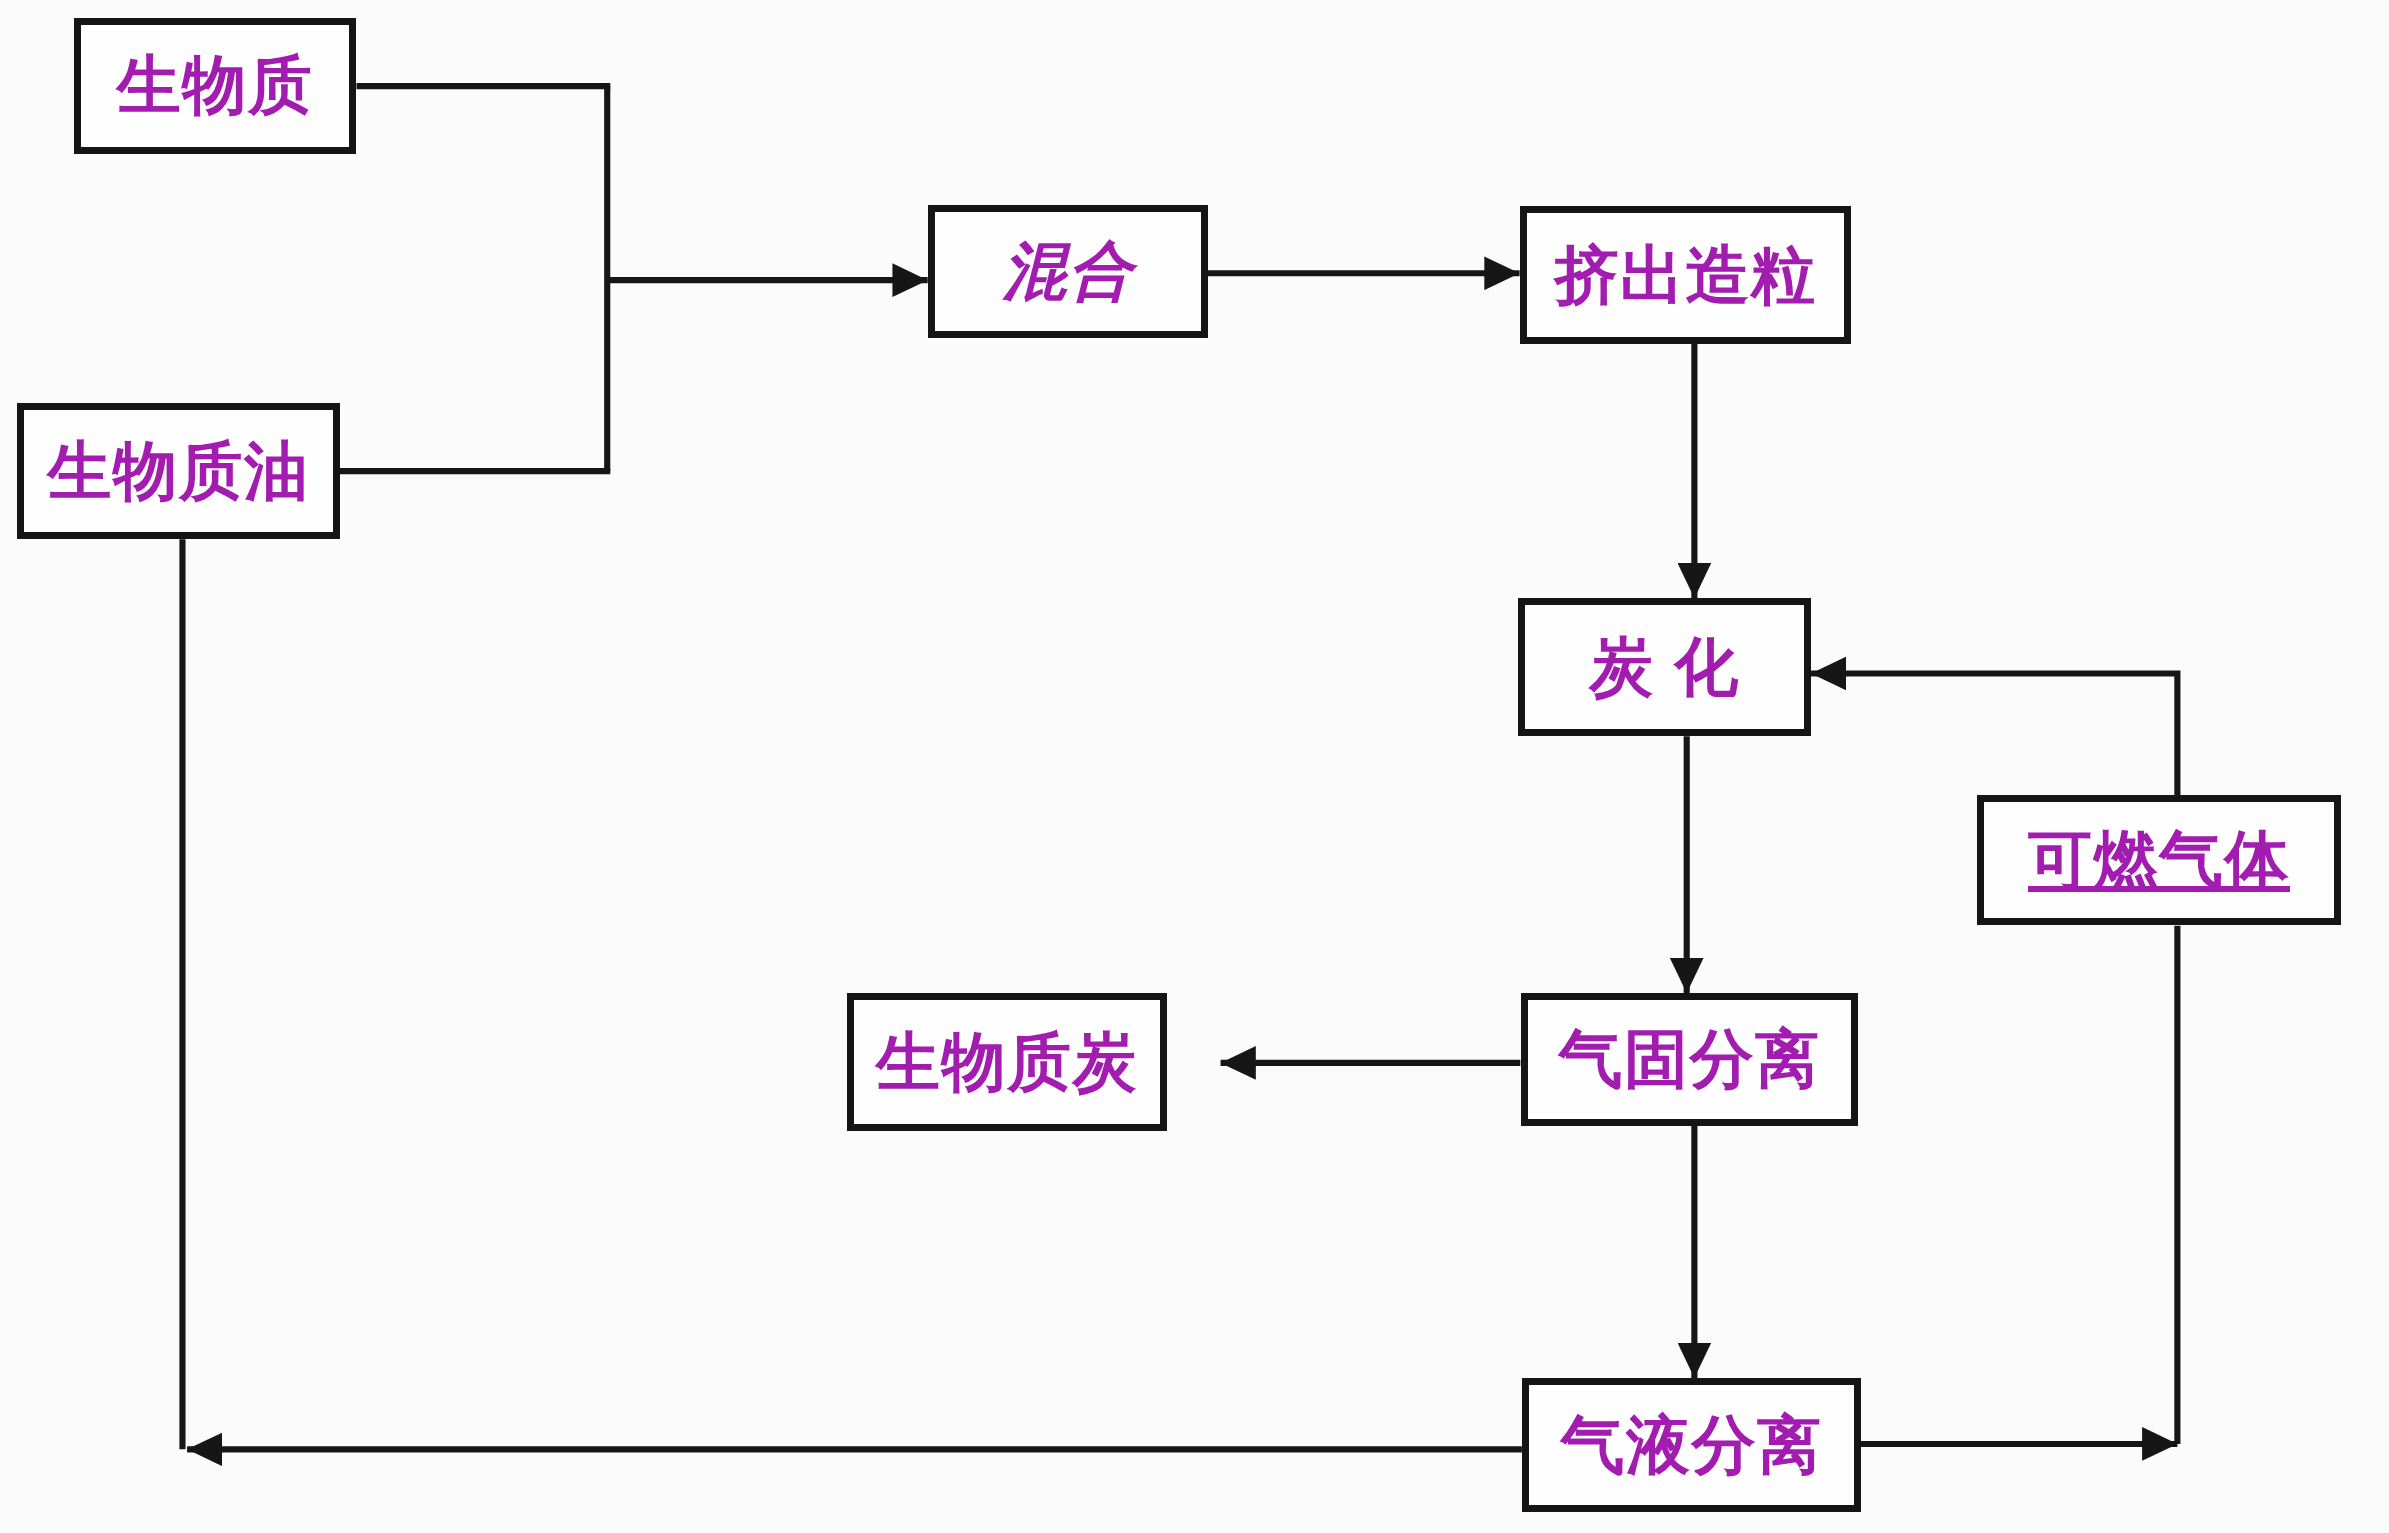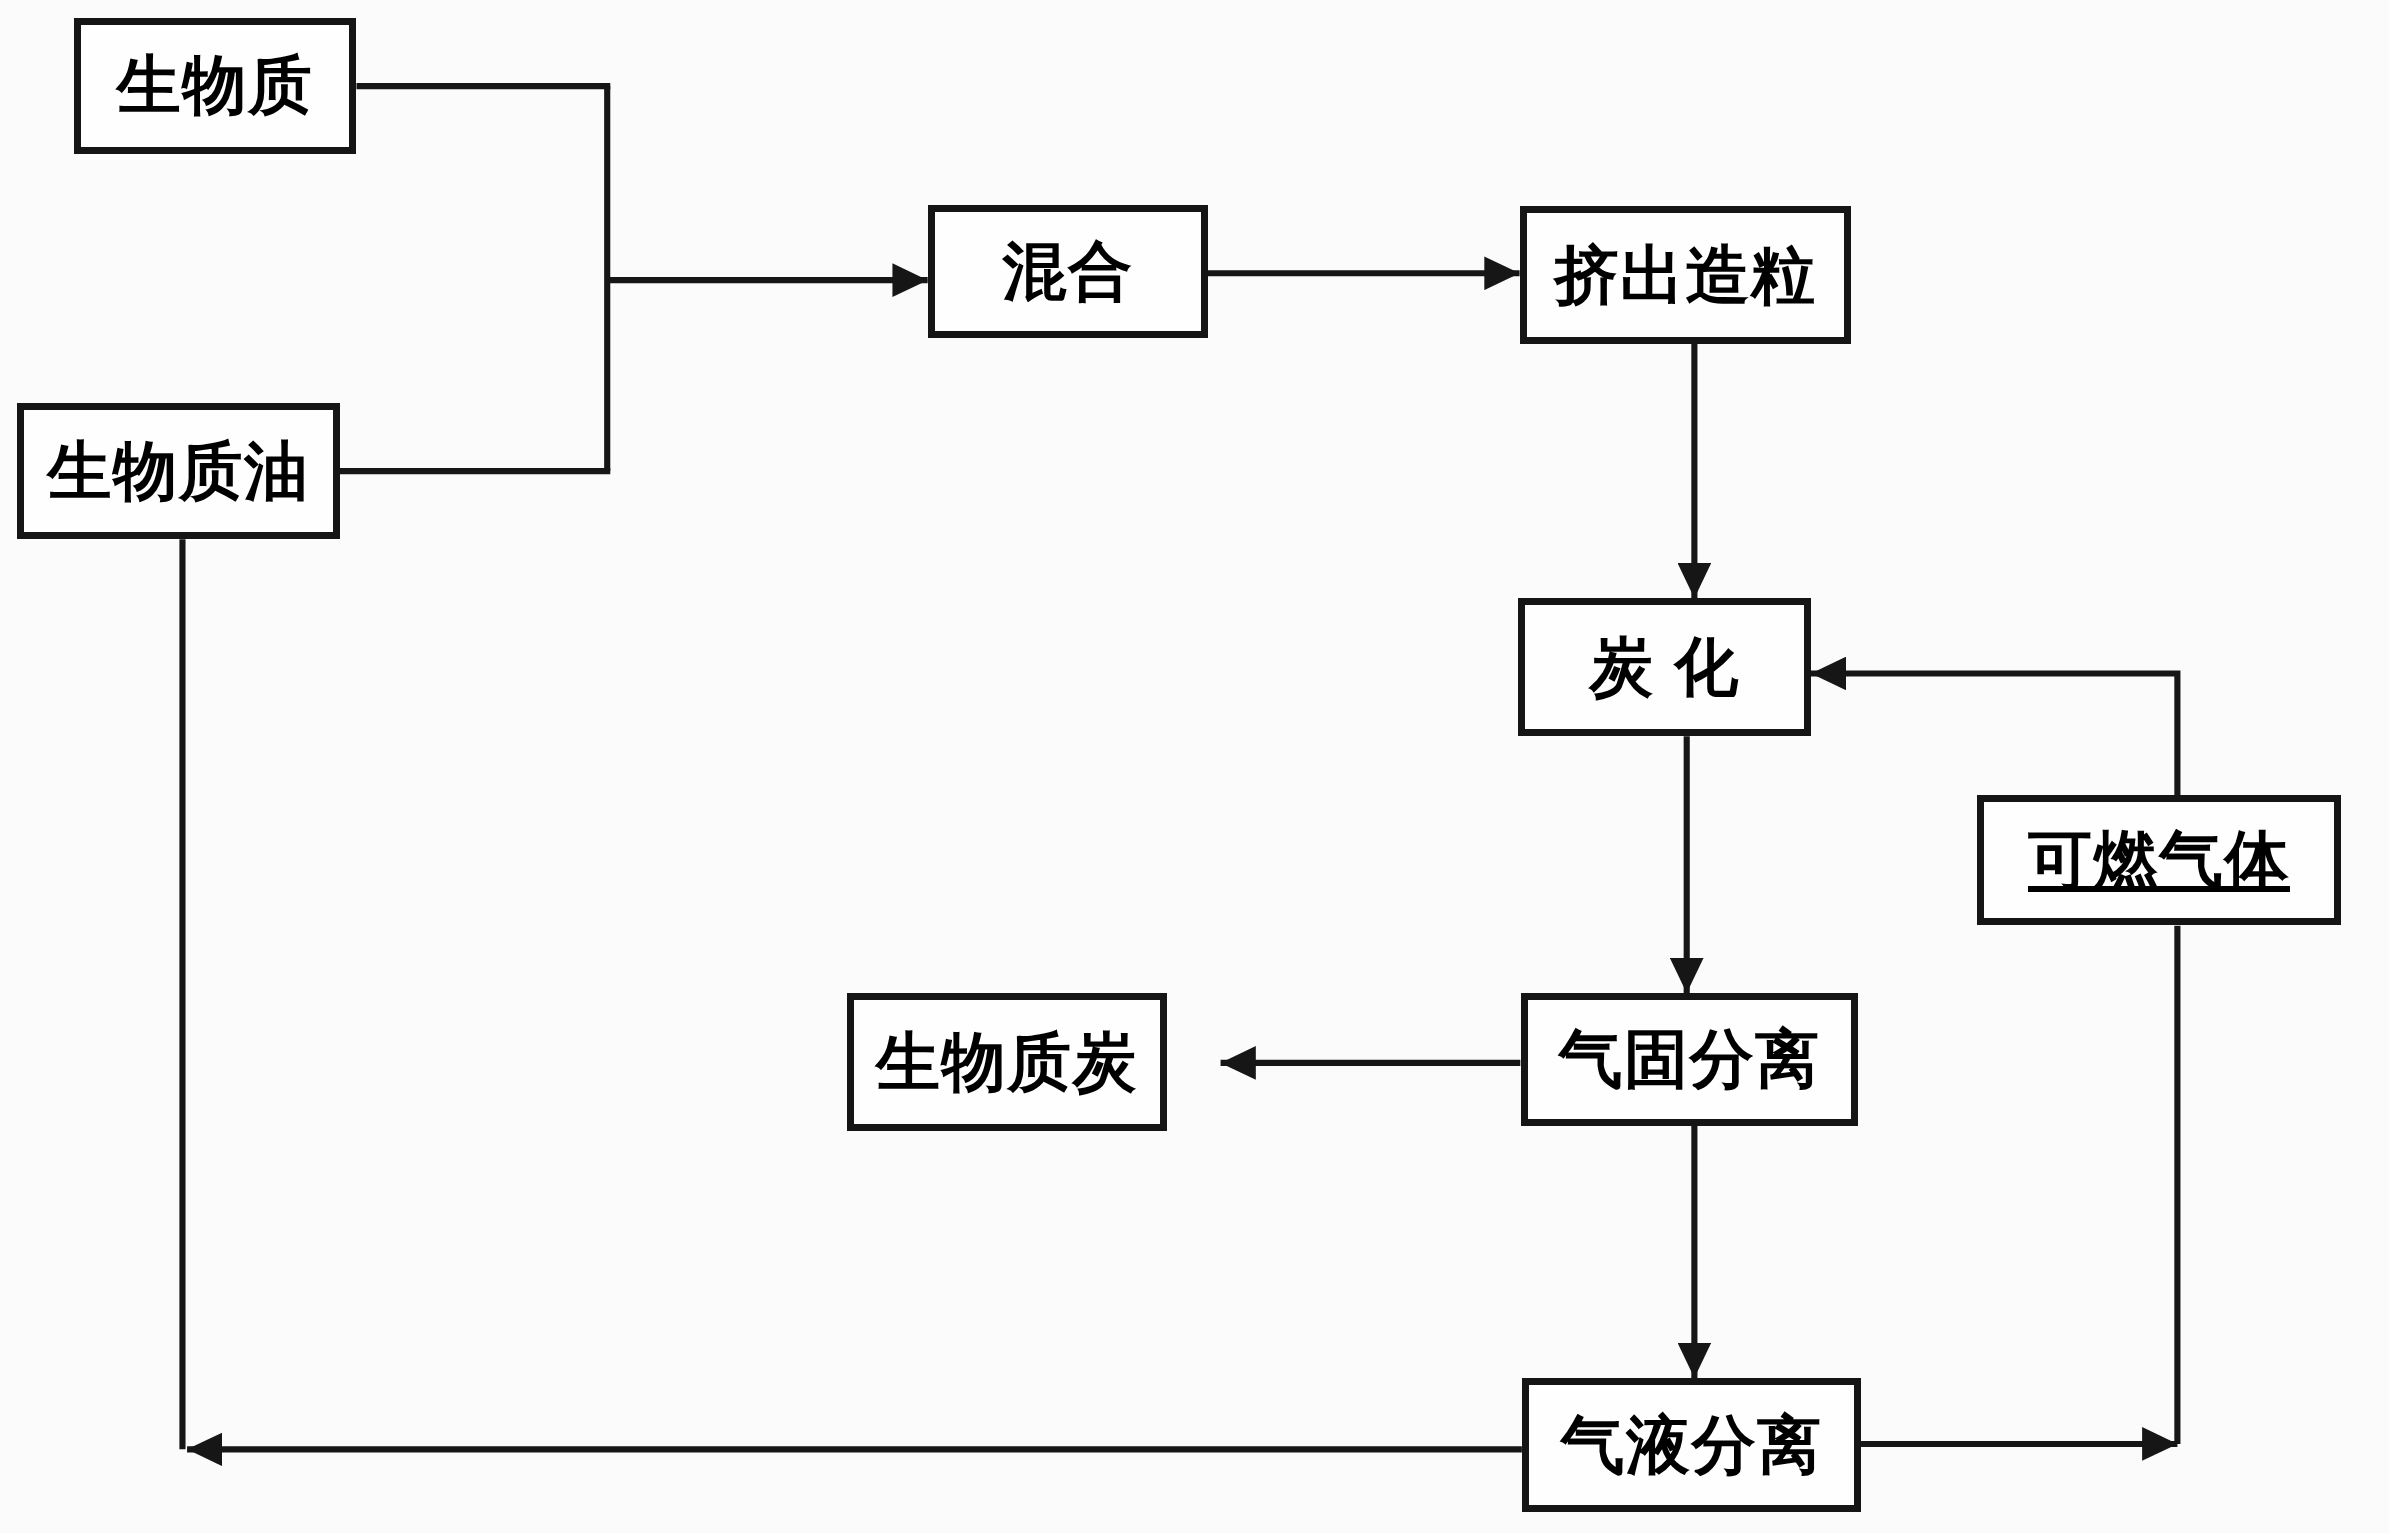--- a/index.html
+++ b/index.html
@@ -33,27 +33,27 @@
     position: absolute;
     box-sizing: border-box;
     border: 7px solid #151515;
     background: #fefefe;
     display: flex;
     align-items: center;
     justify-content: center;
     font-family: "Liberation Sans", sans-serif;
     font-size: 64px;
     font-weight: 700;
-    color: #000000;
+    color: #a21caf;
     white-space: nowrap;
     letter-spacing: 1.5px;
   }
   #n-biomass          { left: 74px;   top: 17.6px;   width: 282px; height: 136px; }
   #n-biomass-oil      { left: 17px;   top: 403px;  width: 323px; height: 136px; justify-content: center; }
-  #n-mixing           { left: 928px; top: 205px;  width: 280px; height: 133px; }
+  #n-mixing           { left: 928px; top: 205px;  width: 280px; height: 133px; font-style: italic; }
   #n-extrusion        { left: 1520px; top: 206px;  width: 331px; height: 138px; }
   #n-carbonization    { left: 1518px; top: 598px;  width: 293px; height: 138px; }
   #n-combustible-gas  { left: 1977px; top: 795px; width: 364px; height: 130px; text-decoration: underline; }
   #n-biomass-char     { left: 847px; top: 993px; width: 320px; height: 138px; }
   #n-gas-solid        { left: 1521px; top: 993px; width: 337px; height: 133px; }
   #n-gas-liquid       { left: 1522px; top: 1378px; width: 339px; height: 134px; }
 </style>
 </head>
 <body>
 

